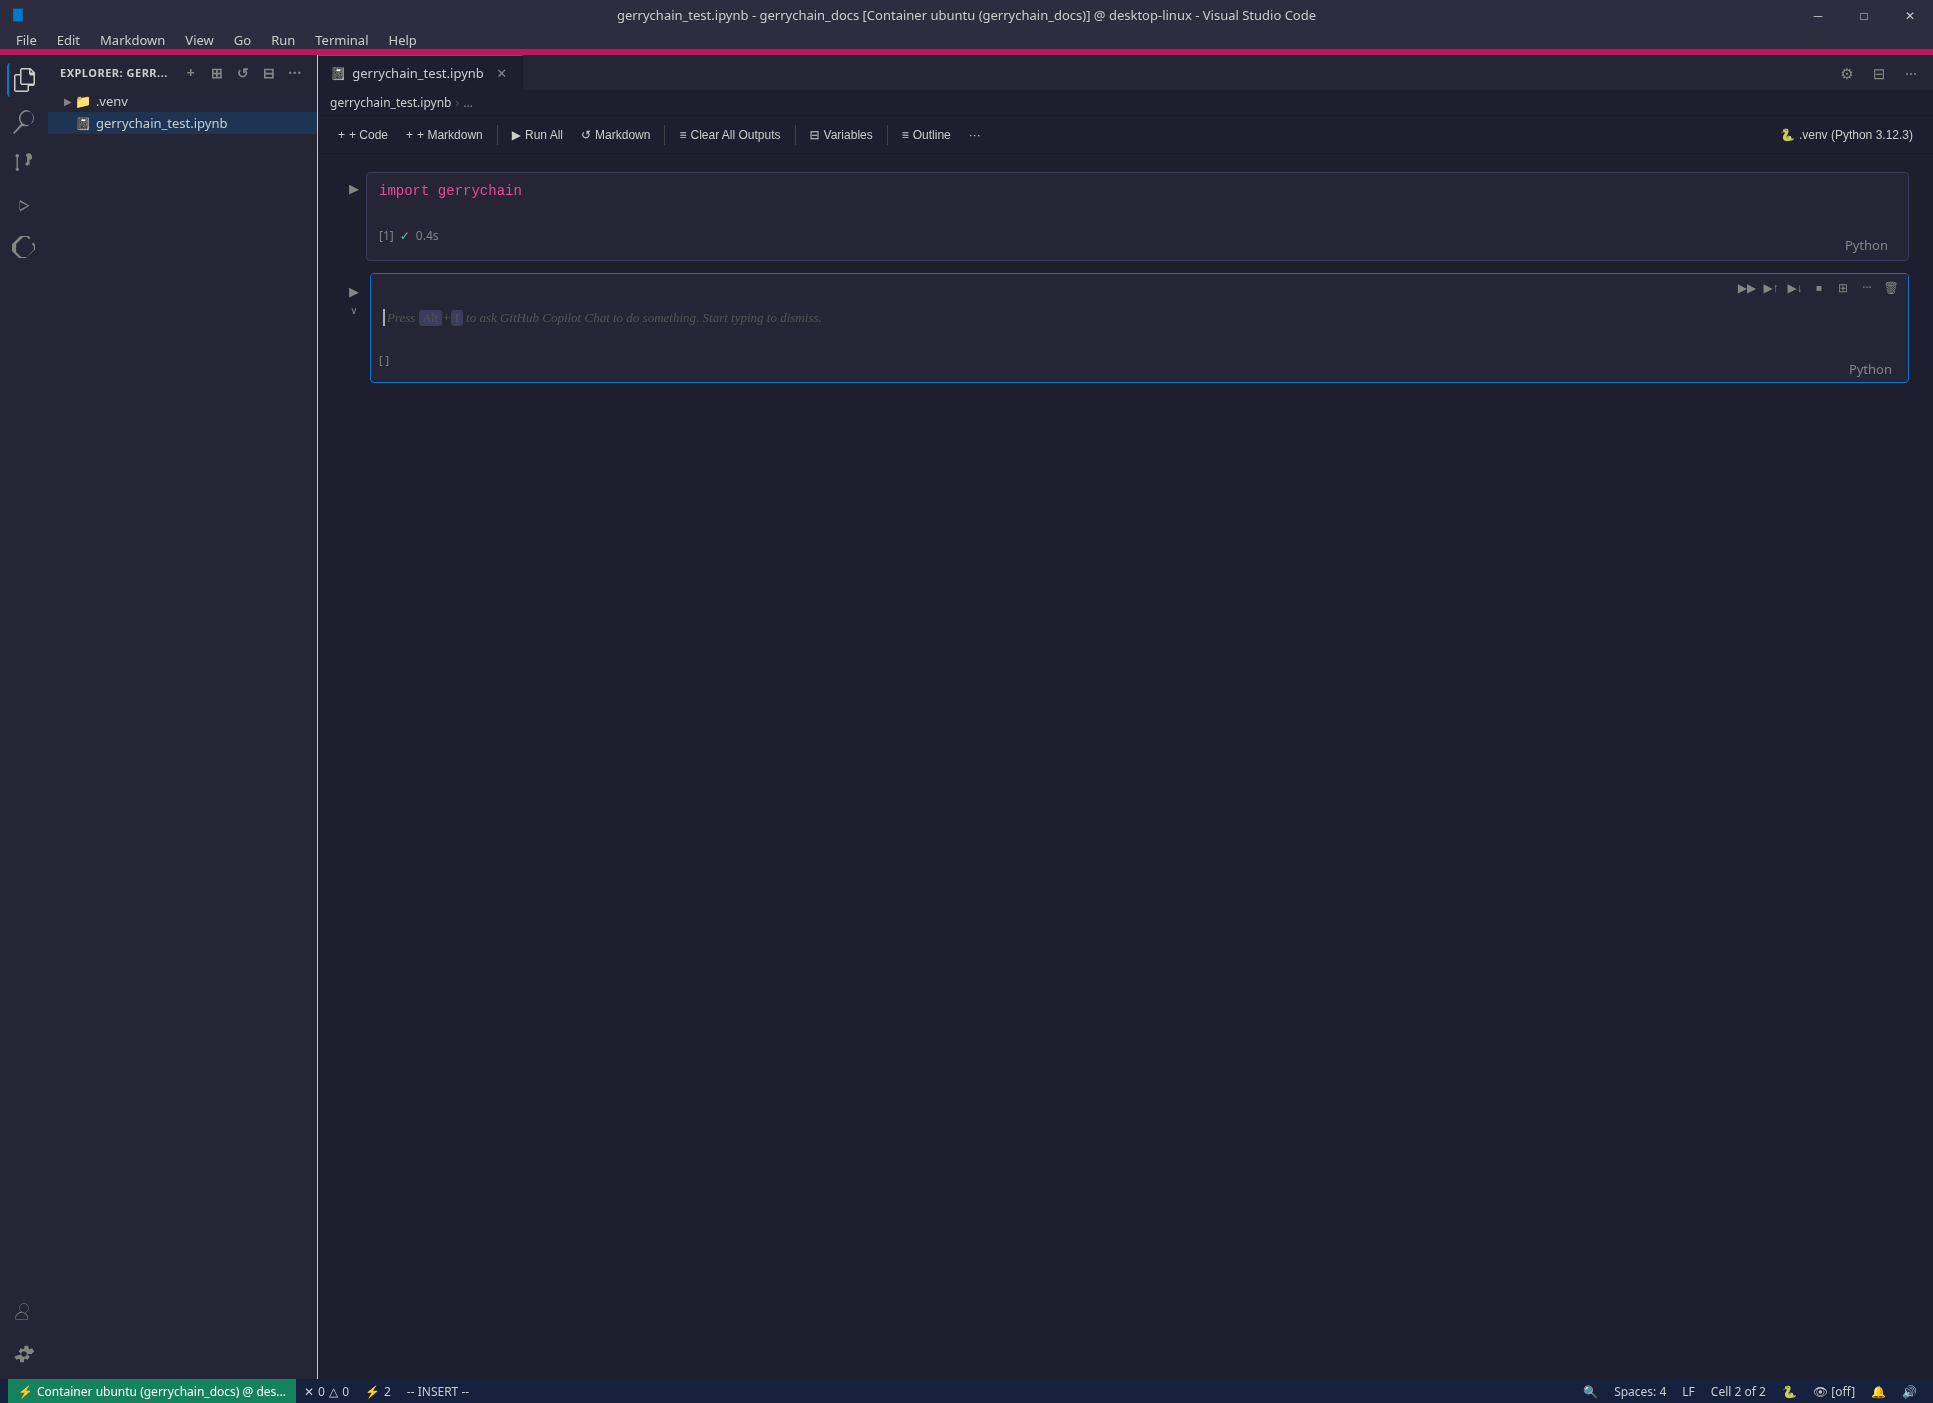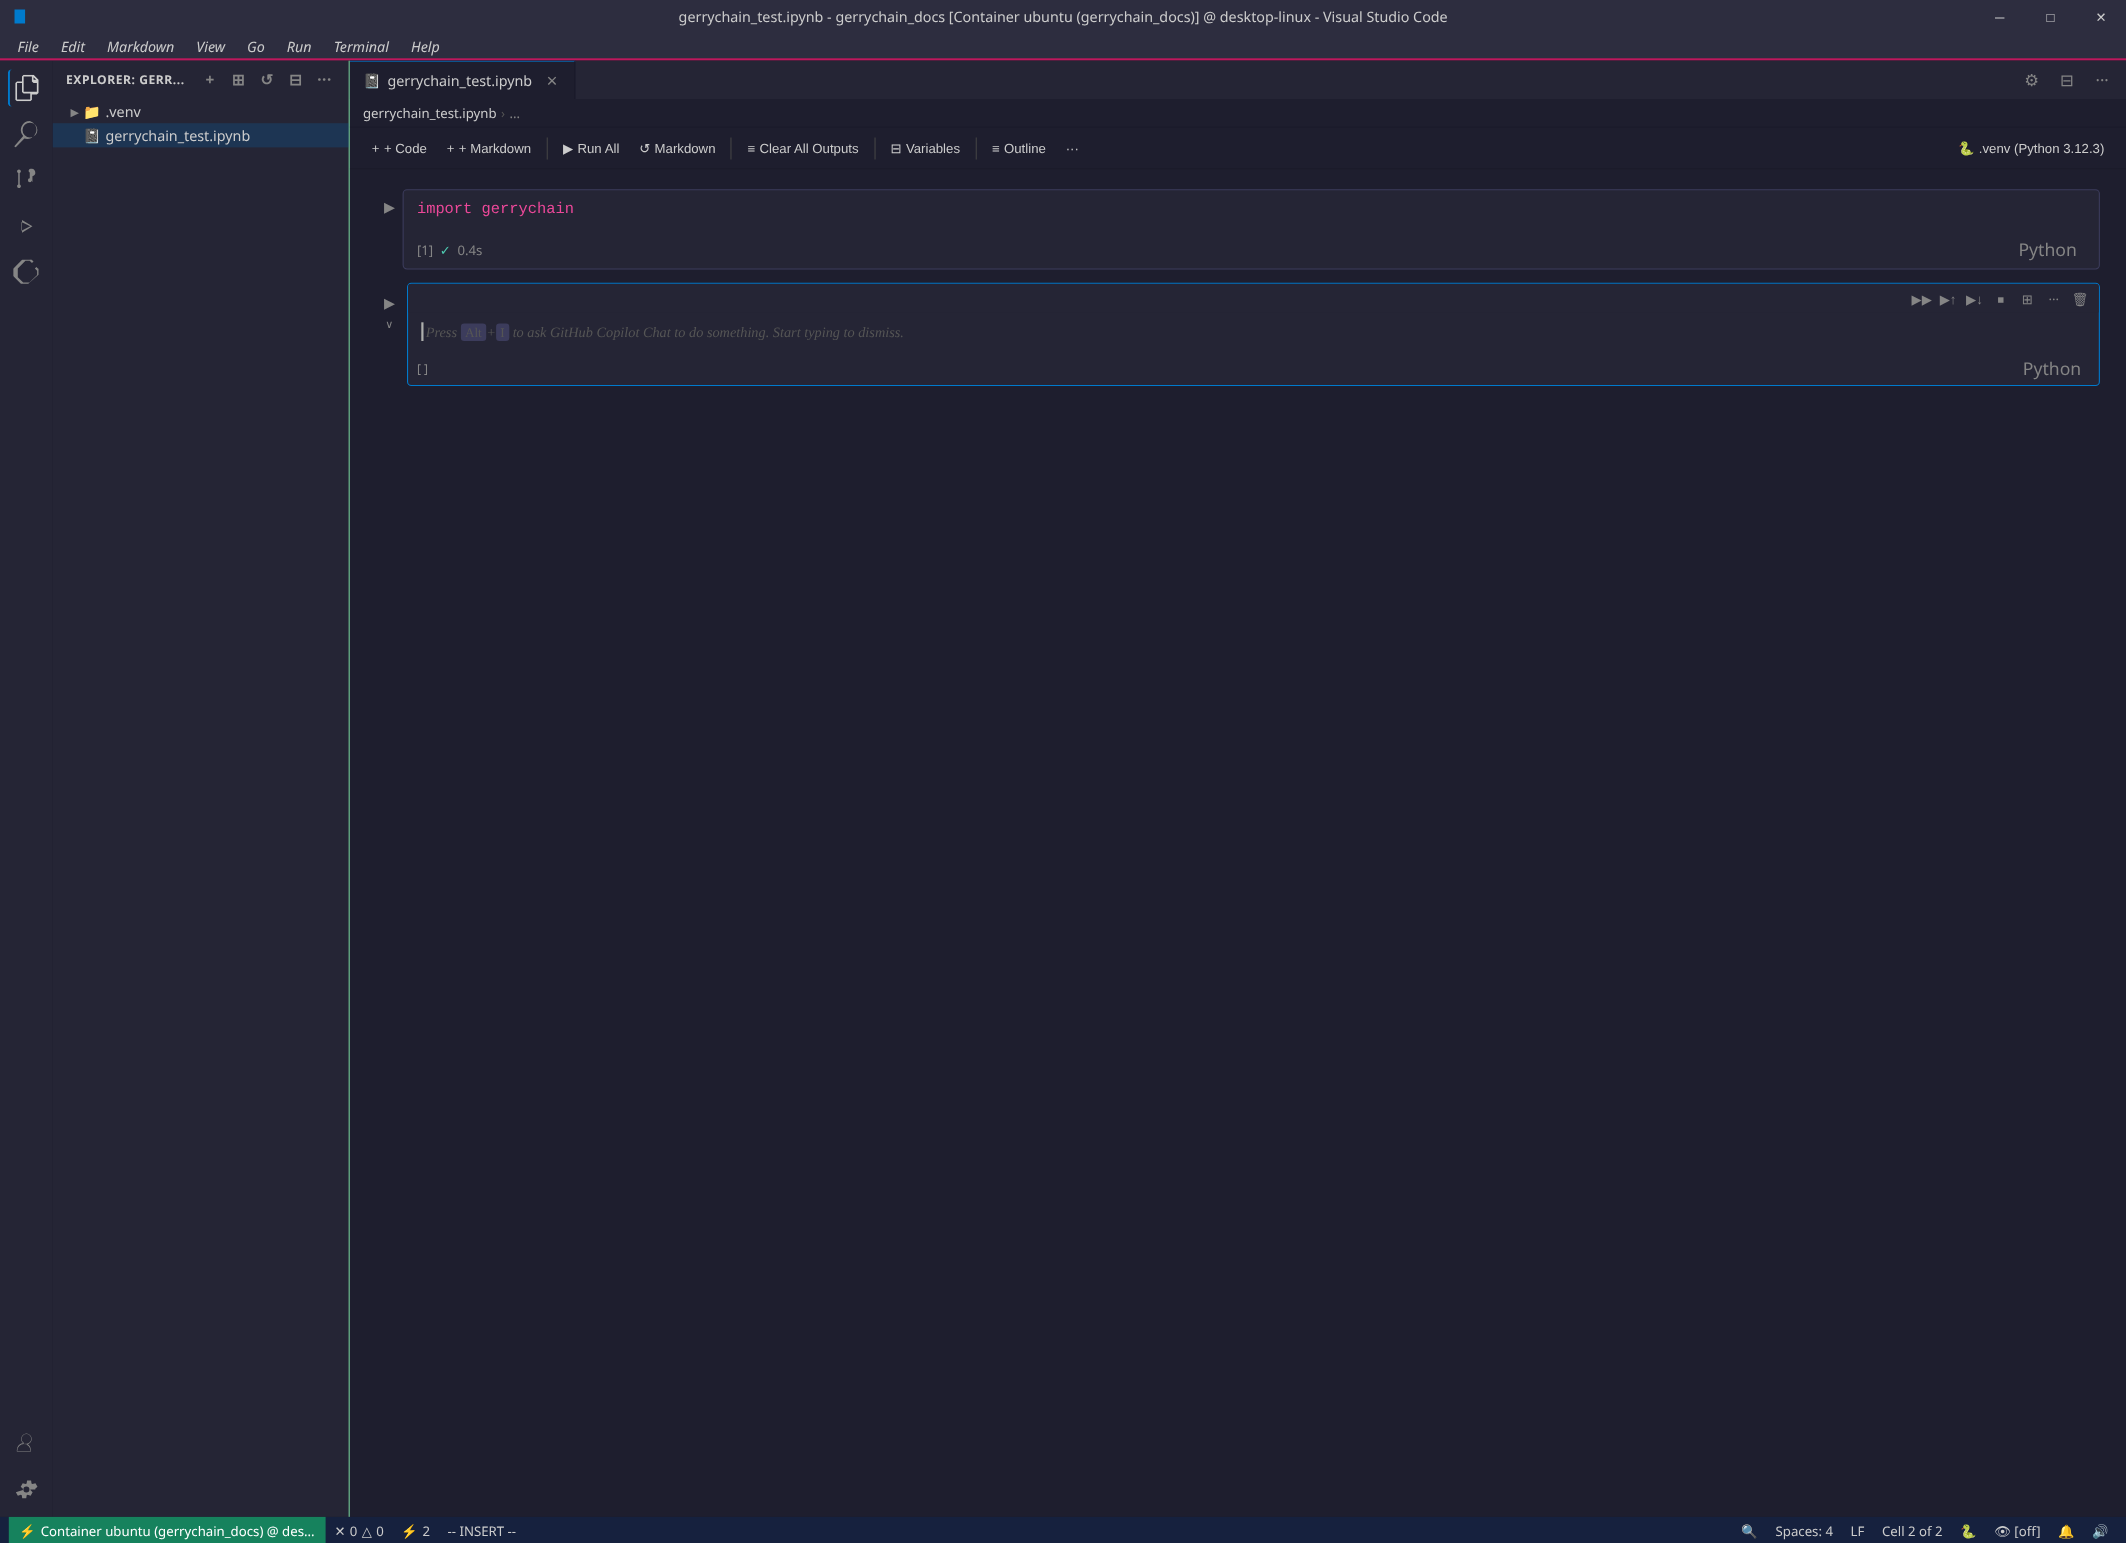--- a/index.html
+++ b/index.html
@@ -51,22 +51,21 @@
 
     
     #menu-bar {
       height: 25px;
       background: #2d2d3f;
       display: flex;
       align-items: center;
       padding: 0 8px;
       gap: 4px;
       flex-shrink: 0;
-      border-bottom: 2px solid #be185d;
-      font-style: italic;
+      border-bottom: 6px solid #be185d;
     }
     .menu-item {
       padding: 2px 8px;
       font-size: 13px;
       color: #cccccc;
       cursor: pointer;
       border-radius: 3px;
     }
 
     
@@ -337,23 +336,24 @@
       display: flex;
       align-items: center;
       padding: 4px 12px;
       font-size: 12px;
       color: #858585;
       gap: 6px;
     }
     .cell-success { color: #4ec9b0; }
     .cell-lang {
       margin-left: auto;
-      font-size: 16px;
+      font-size: 13px;
       color: #858585;
       padding: 2px 8px;
+      margin-top: 20px;
     }
 
     
     .code-placeholder {
       color: #555;
       font-style: italic;
       font-family: Liberation Serif, serif;
       font-size: 13px;
     }
     .code-keyword { color: #ec4899; }

